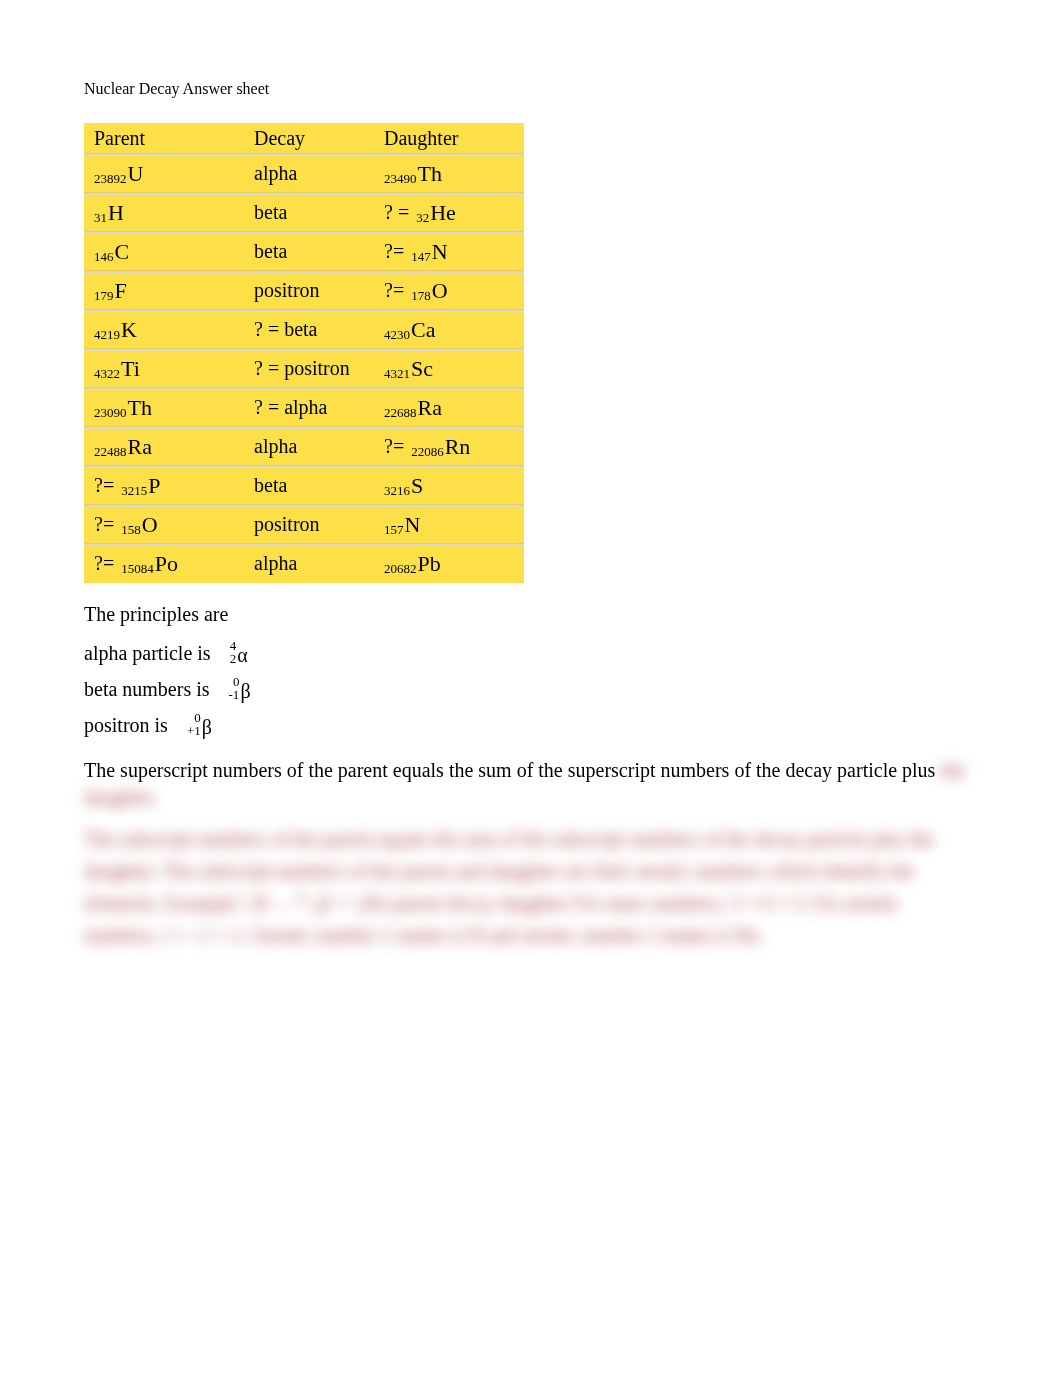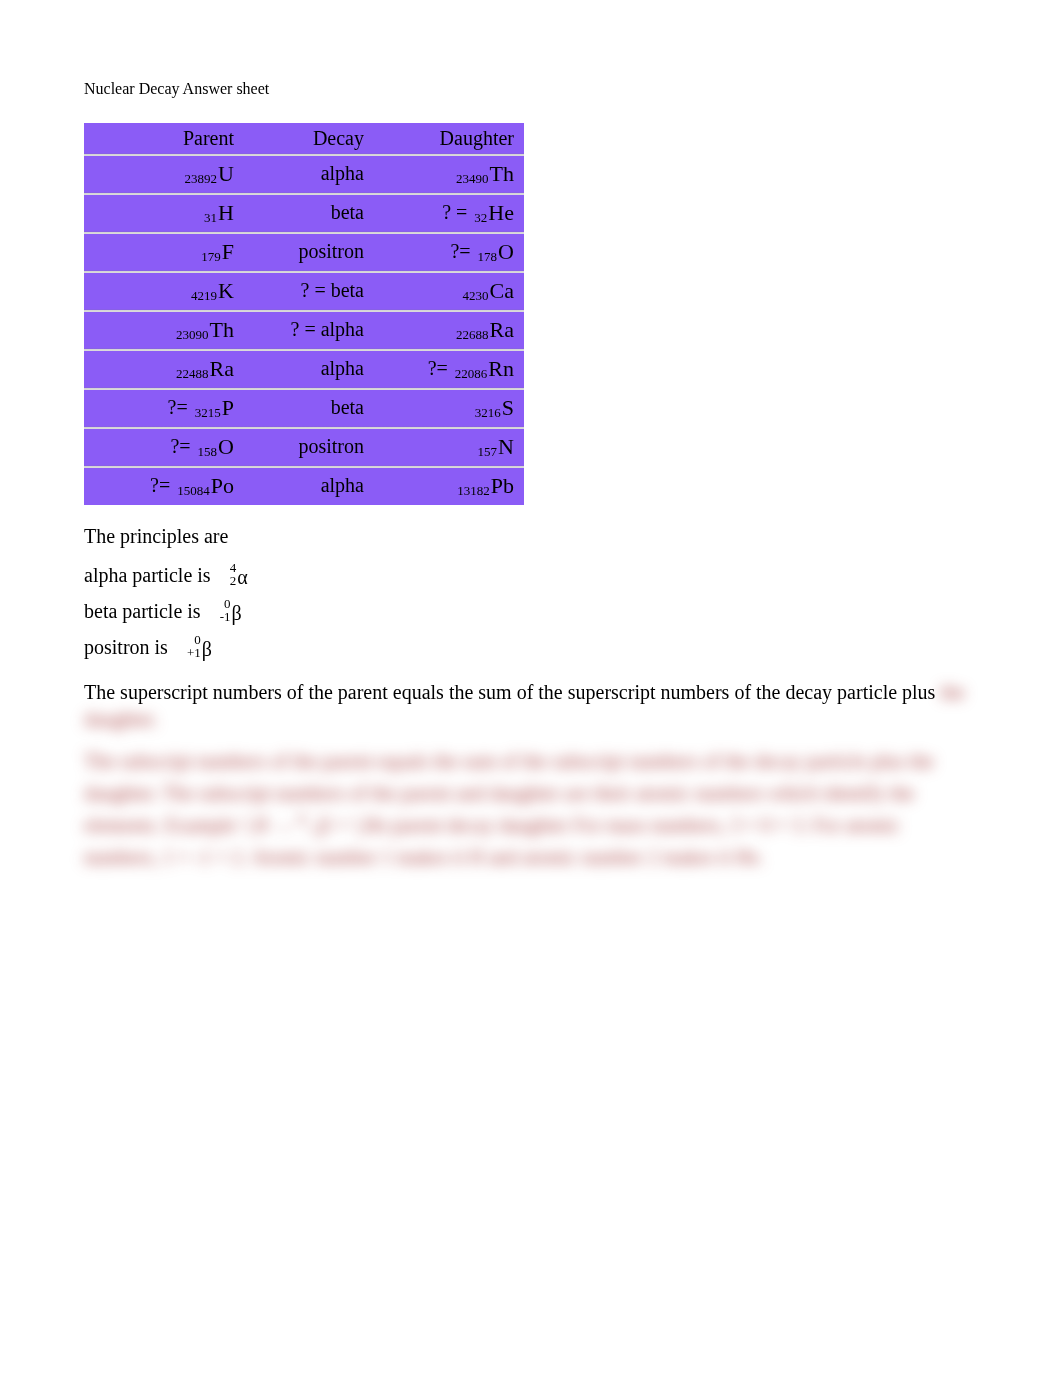--- a/index.html
+++ b/index.html
@@ -15,27 +15,27 @@
       font-size: 16px;
       margin-bottom: 25px;
     }
     .decay-table {
       width: 440px;
       border-collapse: separate;
       border-spacing: 0;
       margin-bottom: 20px;
     }
     .decay-table th, .decay-table td {
-      text-align: right;
+      text-align: left;
       vertical-align: top;
       padding: 6px 10px 8px 10px;
       font-weight: normal;
       border-bottom: 2px solid #ddd;
       position: relative;
-      background: #8b5cf6;
+      background: #fde047;
     }
     .decay-table th {
       font-size: 20px;
       padding-top: 4px;
       padding-bottom: 4px;
     }
     .decay-table th:after, .decay-table td:after {
       content: '';
       position: absolute;
       left: 0; right: 0; bottom: -2px;
@@ -149,20 +149,39 @@
         <span class="mass">3</span>
         <span class="atomic">2</span>
       </span><span class="sym">He</span>
     </span></td>
       </tr>
       <tr>
     <td class="col-parent">
     <span class="nuclide">
       
       <span class="stack">
+        <span class="mass">14</span>
+        <span class="atomic">6</span>
+      </span><span class="sym">C</span>
+    </span></td>
+    <td class="col-decay">beta</td>
+    <td class="col-daughter">
+    <span class="nuclide">
+      <span class="qprefix">?= </span>
+      <span class="stack">
+        <span class="mass">14</span>
+        <span class="atomic">7</span>
+      </span><span class="sym">N</span>
+    </span></td>
+      </tr>
+      <tr>
+    <td class="col-parent">
+    <span class="nuclide">
+      
+      <span class="stack">
         <span class="mass">17</span>
         <span class="atomic">9</span>
       </span><span class="sym">F</span>
     </span></td>
     <td class="col-decay">positron</td>
     <td class="col-daughter">
     <span class="nuclide">
       <span class="qprefix">?= </span>
       <span class="stack">
         <span class="mass">17</span>
@@ -187,20 +206,39 @@
         <span class="mass">42</span>
         <span class="atomic">30</span>
       </span><span class="sym">Ca</span>
     </span></td>
       </tr>
       <tr>
     <td class="col-parent">
     <span class="nuclide">
       
       <span class="stack">
+        <span class="mass">43</span>
+        <span class="atomic">22</span>
+      </span><span class="sym">Ti</span>
+    </span></td>
+    <td class="col-decay">? = positron</td>
+    <td class="col-daughter">
+    <span class="nuclide">
+      
+      <span class="stack">
+        <span class="mass">43</span>
+        <span class="atomic">21</span>
+      </span><span class="sym">Sc</span>
+    </span></td>
+      </tr>
+      <tr>
+    <td class="col-parent">
+    <span class="nuclide">
+      
+      <span class="stack">
         <span class="mass">230</span>
         <span class="atomic">90</span>
       </span><span class="sym">Th</span>
     </span></td>
     <td class="col-decay">? = alpha</td>
     <td class="col-daughter">
     <span class="nuclide">
       
       <span class="stack">
         <span class="mass">226</span>
@@ -272,40 +310,40 @@
       <span class="stack">
         <span class="mass">150</span>
         <span class="atomic">84</span>
       </span><span class="sym">Po</span>
     </span></td>
     <td class="col-decay">alpha</td>
     <td class="col-daughter">
     <span class="nuclide">
       
       <span class="stack">
-        <span class="mass">131</span>
+        <span class="mass">206</span>
         <span class="atomic">82</span>
       </span><span class="sym">Pb</span>
     </span></td>
       </tr>
     </tbody>
 </table>
 
 <div class="principles-head">The principles are</div>
 
 <div class="principle-line">
   <span class="lead">alpha particle is </span>
   <span class="ptc">
     <span class="top">4</span>
     <span class="bot">2</span>
   </span>
   <span class="psym">α</span>
 </div>
 <div class="principle-line">
-  <span class="lead">beta particle is </span>
+  <span class="lead">beta numbers is </span>
   <span class="ptc">
     <span class="top">0</span>
     <span class="bot">-1</span>
   </span>
   <span class="psym">β</span>
 </div>
 <div class="principle-line">
   <span class="lead">positron is </span>
   <span class="ptc">
     <span class="top">0</span>

